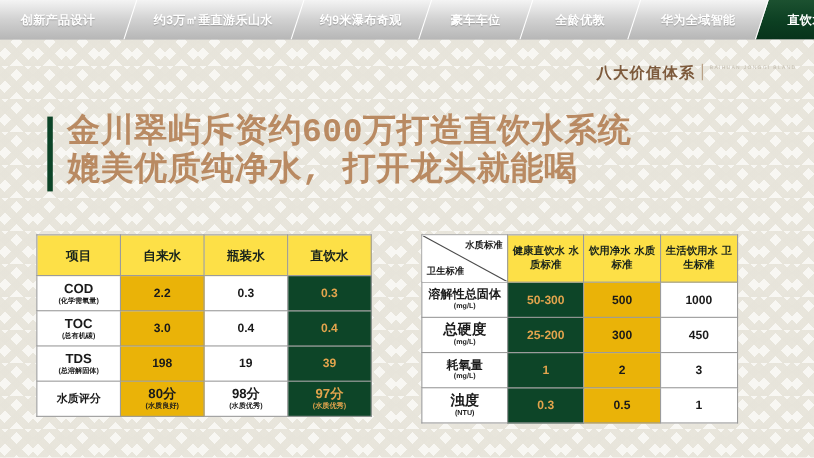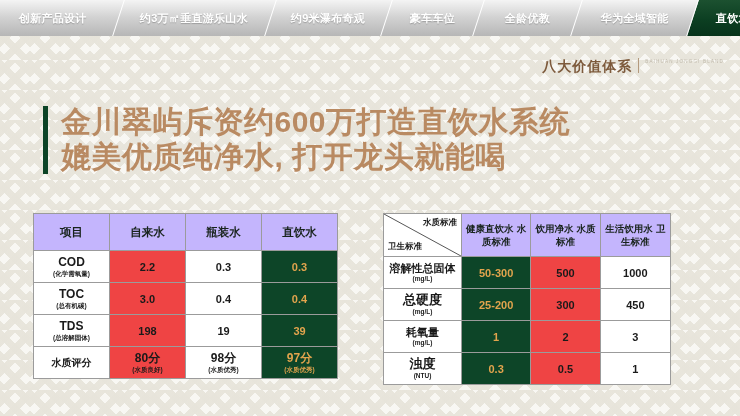--- a/index.html
+++ b/index.html
@@ -58,34 +58,34 @@
     font-size:14px;color:#9aa79c;letter-spacing:1px;opacity:.85;
   }
   #brand-en{
     font-size:4.5px;color:#b9b2a4;letter-spacing:1.2px;margin-top:1px;
     opacity:.85;
   }
   
   #headline-wrap{position:absolute;left:43px;top:104px;display:flex;gap:13px;}
   #headline-bar{width:5px;height:68px;background:#0c4427;flex:none;margin-top:2px;}
   #headline{
-    font-family:Liberation Sans, sans-serif;
+    font-family:Liberation Mono, monospace;
     font-weight:bold;color:#b98a62;font-size:30px;line-height:1.17;
     letter-spacing:.5px;white-space:nowrap;
   }
   
   table{border-collapse:collapse;background:#ffffff;}
   td,th{
     border:1px solid #9b9b9b;
     text-align:center;vertical-align:middle;
     font-size:11px;color:#1a1a1a;font-weight:bold;
     padding:0;
   }
-  .hdr{background:#c4b5fd;color:#18231c;font-size:11.5px;font-weight:bold;}
-  .alt{background:#ef4444;}
+  .hdr{background:#fde047;color:#18231c;font-size:11.5px;font-weight:bold;}
+  .alt{background:#eab308;}
   .hl{background:#0d4528;color:#e2a44d;}
   .sub{display:block;font-size:6.5px;font-weight:bold;line-height:1.15;margin-top:0px;}
   .main-v{display:block;font-size:12px;font-weight:bold;line-height:1.15;}
   
   #tbl-left{position:absolute;left:33px;top:213px;width:305px;}
   #tbl-left td{height:31px;width:25%;}
   #tbl-left tr:first-child td{height:36px;}
   
   #tbl-right{position:absolute;left:383px;top:213px;width:288px;}
   #tbl-right td{height:31px;}

